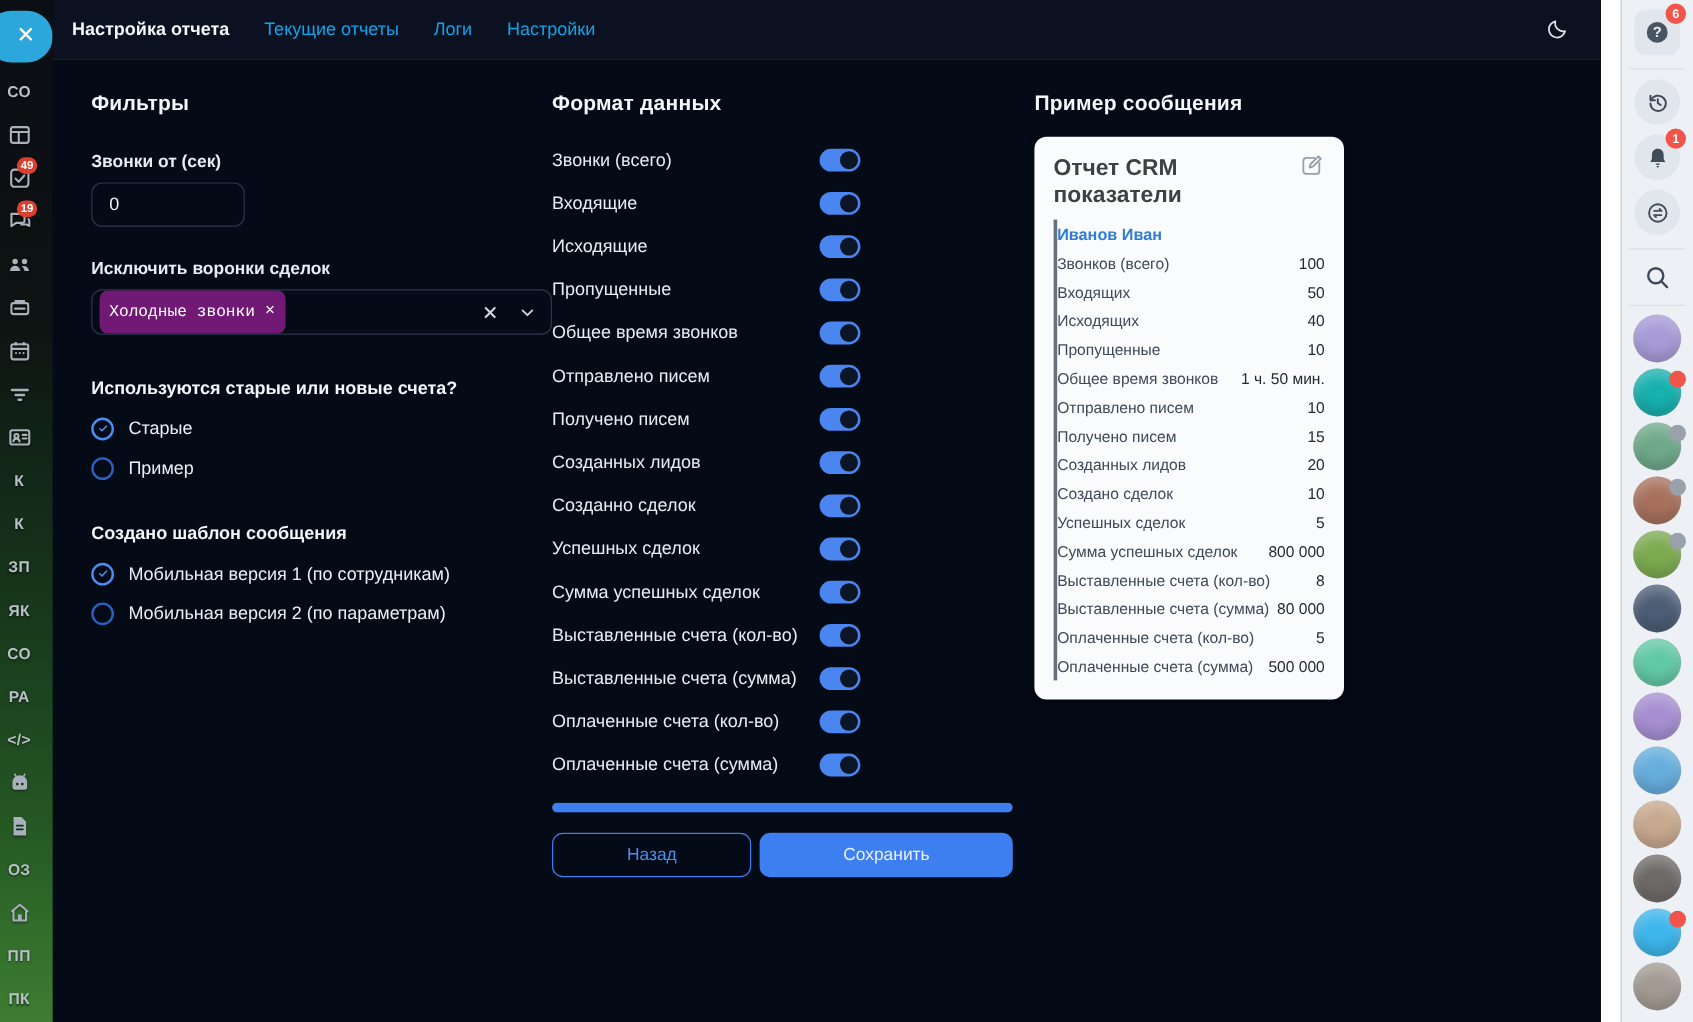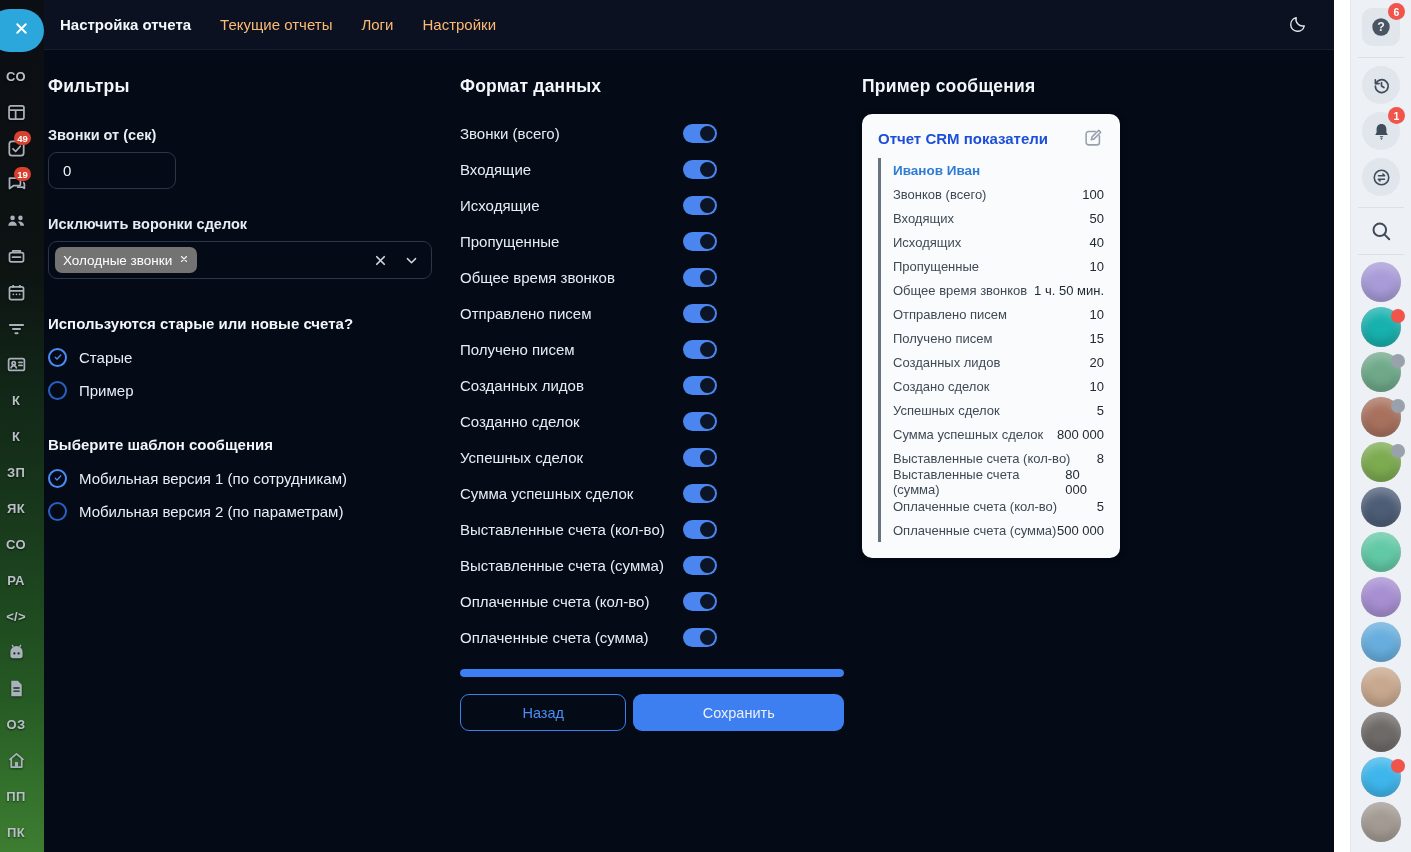--- a/index.html
+++ b/index.html
@@ -42,47 +42,47 @@
     border-radius:8px; display:flex; align-items:center; justify-content:center;
     padding:0 3px;
   }
 
   
   .main { position:relative; width:1290px; flex:0 0 1290px; height:852px; background:#040a16; }
   .app-header {
     height:50px; background:#0b1120; border-bottom:1px solid #161e2d;
     display:flex; align-items:center; padding:0 24px 0 16px;
   }
-  .tab { font-size:15px; color:#fdba74; margin-right:29px; cursor:pointer; }
+  .tab { font-size:15px; color:#0ea5e9; margin-right:29px; cursor:pointer; }
   .tab.active { color:#f4f7fb; font-weight:bold; }
   .moon-btn { margin-left:auto; width:22px; height:22px; color:#dfe5ec; cursor:pointer; }
   .moon-btn svg { width:20px; height:20px; }
 
   .col { position:absolute; top:50px; }
-  .col-filters { left:4px; width:400px; }
+  .col-filters { left:32px; width:400px; }
   .col-format  { left:416px; width:384px; }
   .col-example { left:818px; width:258px; }
   h2.sec-title { margin-top:26px; font-size:17.5px; font-weight:bold; color:#f3f6fa; letter-spacing:.2px; }
 
   
   .fld-label { margin-top:30px; font-size:14.5px; font-weight:bold; color:#e8edf4; }
   .num-input {
     margin-top:9px; display:block; width:128px; height:37px;
     background:transparent; border:1px solid #2b3649; border-radius:9px;
     color:#eef3f9; font-size:15px; padding:0 14px;
     font-family:"Liberation Sans","DejaVu Sans",sans-serif;
   }
   .fld-label2 { margin-top:27px; font-size:14.5px; font-weight:bold; color:#e8edf4; }
   .select {
     margin-top:9px; width:384px; height:38px; border:1px solid #2b3649;
     border-radius:9px; display:flex; align-items:center; padding:0 12px 0 6px; cursor:pointer;
   }
   .tag {
-    background:#737373; color:#fff; font-size:13.5px; border-radius:7px;
-    height:26px; display:flex; align-items:center; padding:0 8px; gap:7px;
+    background:#701a75; color:#fff; font-size:13.5px; border-radius:7px;
+    height:36px; display:flex; align-items:center; padding:0 8px; gap:7px;font-family:Liberation Mono, monospace;
   }
   .tag-x { font-size:11px; opacity:.9; cursor:pointer; }
   .tag-x svg { width:10px; height:10px; }
   .sel-icons { margin-left:auto; display:flex; align-items:center; gap:16px; color:#cfd6df; }
   .sel-icons .ic { width:15px; height:15px; cursor:pointer; }
   .sel-icons .ic svg { width:15px; height:15px; }
 
   .q-title { margin-top:36px; font-size:15px; font-weight:bold; color:#f3f6fa; }
   .radio-group { margin-top:15px; display:flex; flex-direction:column; gap:13px; }
   .radio-row { display:flex; align-items:center; gap:12px; cursor:pointer; height:20px; }
@@ -118,24 +118,24 @@
          font-family:"Liberation Sans","DejaVu Sans",sans-serif; }
   .btn-back { width:169px; border:1px solid #3d7ef0; color:#4a8df5; background:transparent; }
   .btn-save { width:214px; border:none; background:#3d7ef0; color:#eaf1fd; }
 
   
   .msg-card {
     margin-top:17px; width:258px; background:#fafbfd; border-radius:10px;
     padding:13px 16px 16px 16px; box-shadow:0 2px 6px rgba(0,0,0,.4); color:#222b36;
   }
   .card-head { display:flex; align-items:flex-start; }
-  .card-title { font-size:15px; font-weight:bold; color:#1d4ed8; padding-top:3px; }
+  .card-title { font-size:19px; font-weight:bold; color:#404040; padding-top:3px; }
   .edit-btn { margin-left:auto; width:22px; height:22px; color:#97a0ab; cursor:pointer; }
   .edit-btn svg { width:22px; height:22px; }
-  .card-quote { margin-top:9px; border-left:3px solid #68727f; padding-left:12px; }
+  .card-quote { margin-top:9px; border-left:3px solid #68727f; }
   .person { font-size:13.5px; font-weight:bold; color:#2e7cd6; height:24px; display:flex; align-items:center; }
   .crow { height:24px; display:flex; align-items:center; }
   .crow-label { font-size:13px; color:#3f4a57; }
   .crow-value { margin-left:auto; font-size:13px; color:#222a33; }
 
   
   .gap-strip { width:17px; flex:0 0 17px; height:852px; background:#ffffff; border-right:1px solid #e2e5ea; }
   .right-rail { position:relative; width:60px; flex:0 0 60px; height:852px; background:#edf0f5; }
   .help-btn {
     position:absolute; top:8px; left:11px; width:38px; height:38px; border-radius:10px;
@@ -370,21 +370,21 @@
           <span class="radio-label">Старые</span>
         </label>
         <label class="radio-row">
           <span class="radio">
             <span></span>
           </span>
           <span class="radio-label">Пример</span>
         </label>
     </div>
 
-    <h2 class="q-title">Выберите шаблон сообщения</h2>
+    <h2 class="q-title">Создано шаблон сообщения</h2>
     <div class="radio-group">
       <label class="radio-row">
           <span class="radio active">
             <span>
               <svg viewBox="0 0 24 24" fill="none" stroke="currentColor" stroke-width="2.6" stroke-linecap="round" stroke-linejoin="round">
                 <path d="M6.5 12.5l3.5 3.5 7.5-8"></path>
               </svg>
             </span>
           </span>
           <span class="radio-label">Мобильная версия 1 (по сотрудникам)</span>

